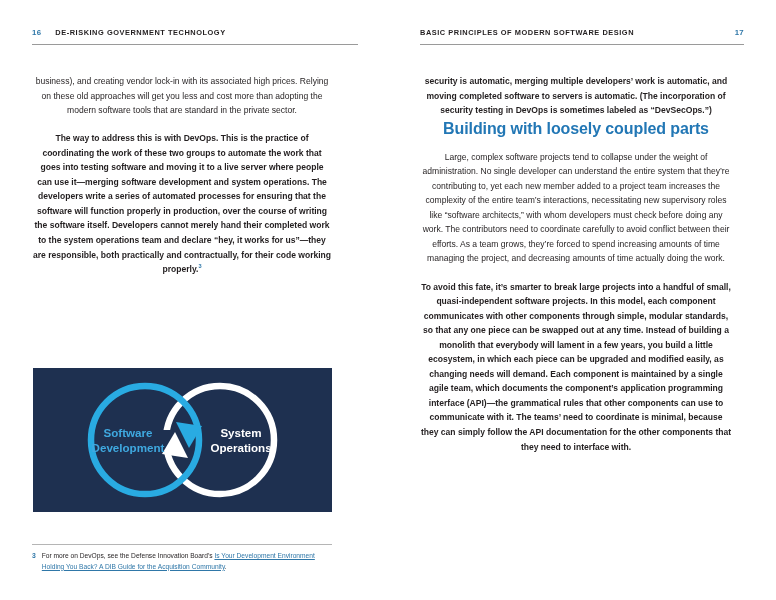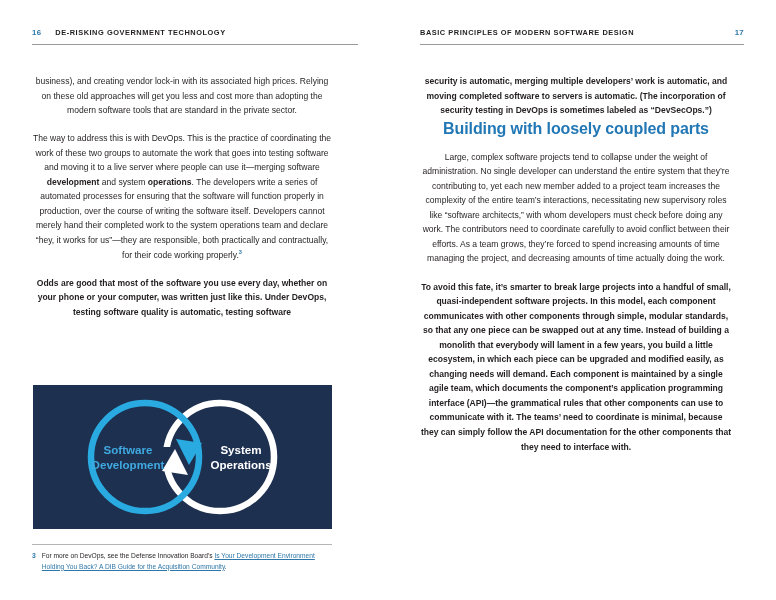--- a/index.html
+++ b/index.html
@@ -106,21 +106,20 @@
 
   
   .figure {
     position: absolute;
     left: 33px;
     top: 368px;
     width: 299px;
     height: 144px;
     background: #1e3050;
     overflow: hidden;
-    margin-top: 17px;
   }
   .figure svg { display: block; }
 
   .fig-label {
     font-family: "Liberation Sans", sans-serif;
     font-weight: bold;
     font-size: 11.6px;
   }
   .fig-label.blue  { fill: #3fa9e0; }
   .fig-label.white { fill: #ffffff; }
@@ -166,21 +165,20 @@
 
     <div class="runhead">
       <span class="folio">16</span>
       <span>De-risking Government Technology</span>
     </div>
     <div class="runhead-rule"></div>
 
     <div class="col" id="left-col">
         <p><span>business), and creating vendor lock-in with its associated high prices. Relying on these old approaches will get you less and cost more than adopting the modern software tools that are standard in the private sector.</span></p>
         <p><span>The way to address this is with DevOps. This is the practice of coordinating the work of these two groups to automate the work that goes into testing software and moving it to a live server where people can use it—merging software </span><b>development</b><span> and system </span><b>operations</b><span>. The developers write a series of automated processes for ensuring that the software will function properly in production, over the course of writing the software itself. Developers cannot merely hand their completed work to the system operations team and declare “hey, it works for us”—they are responsible, both practically and contractually, for their code working properly.</span><sup class="fn">3</sup></p>
-        <p><span>Odds are good that most of the software you use every day, whether on your phone or your computer, was written just like this. Under DevOps, testing software quality is automatic, testing software</span></p>
       </div>
 
     <div class="figure">
       <svg width="299" height="144" viewBox="0 0 299 144" aria-hidden="true">
         <defs>
 
           <mask id="gap-white">
             <rect x="0" y="0" width="299" height="144" fill="#fff"></rect>
 
             <circle cx="176" cy="44" r="13" fill="#000"></circle>

